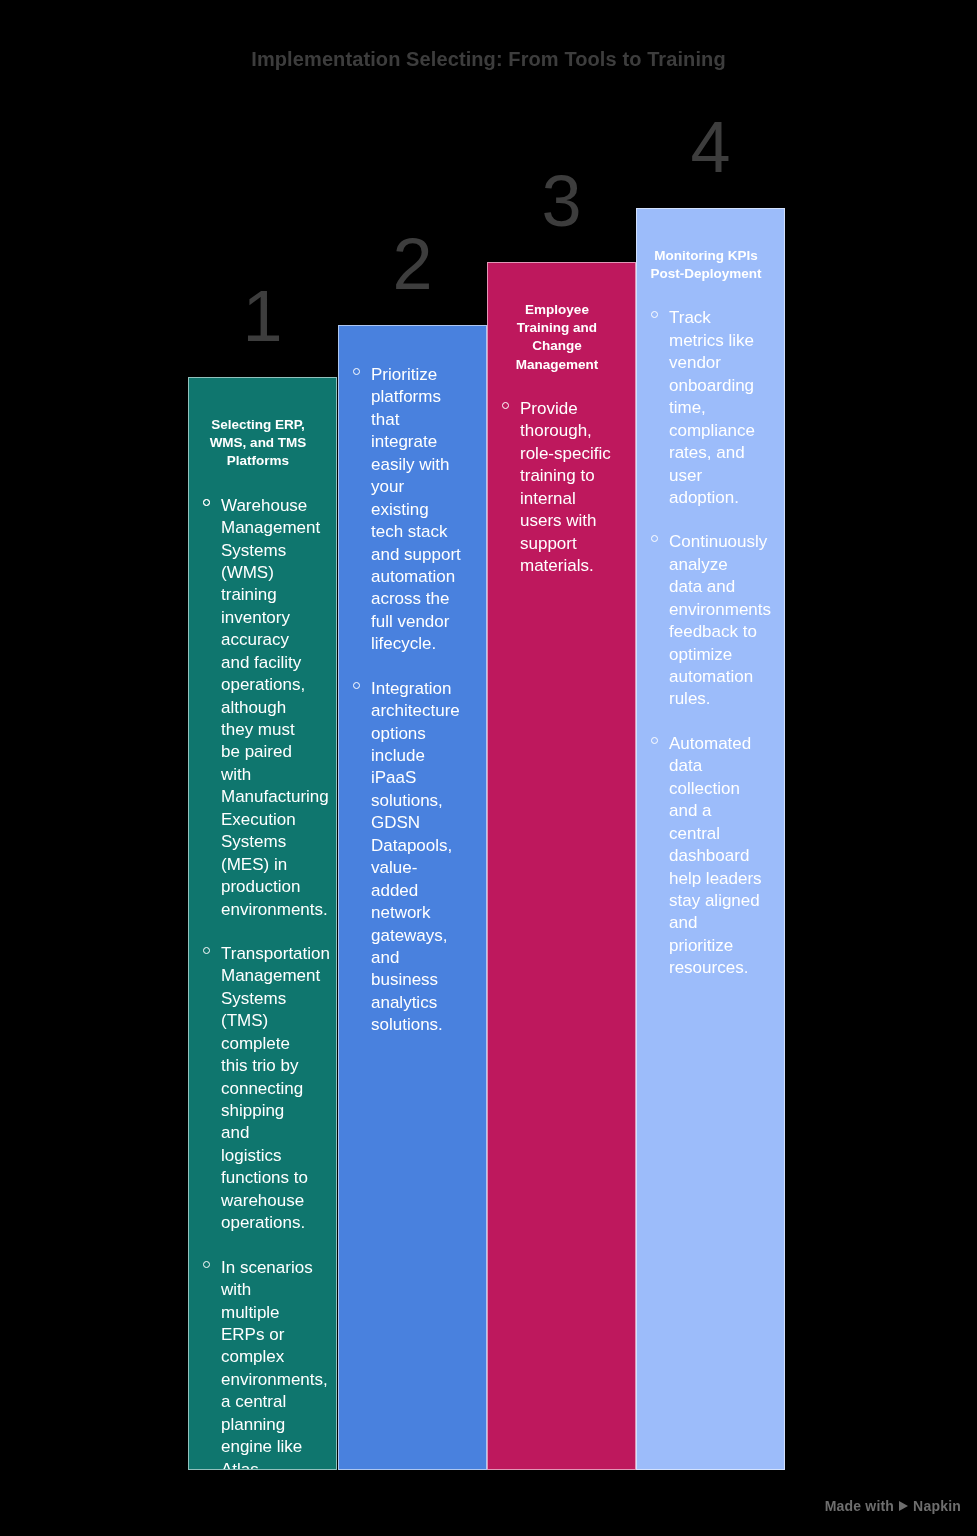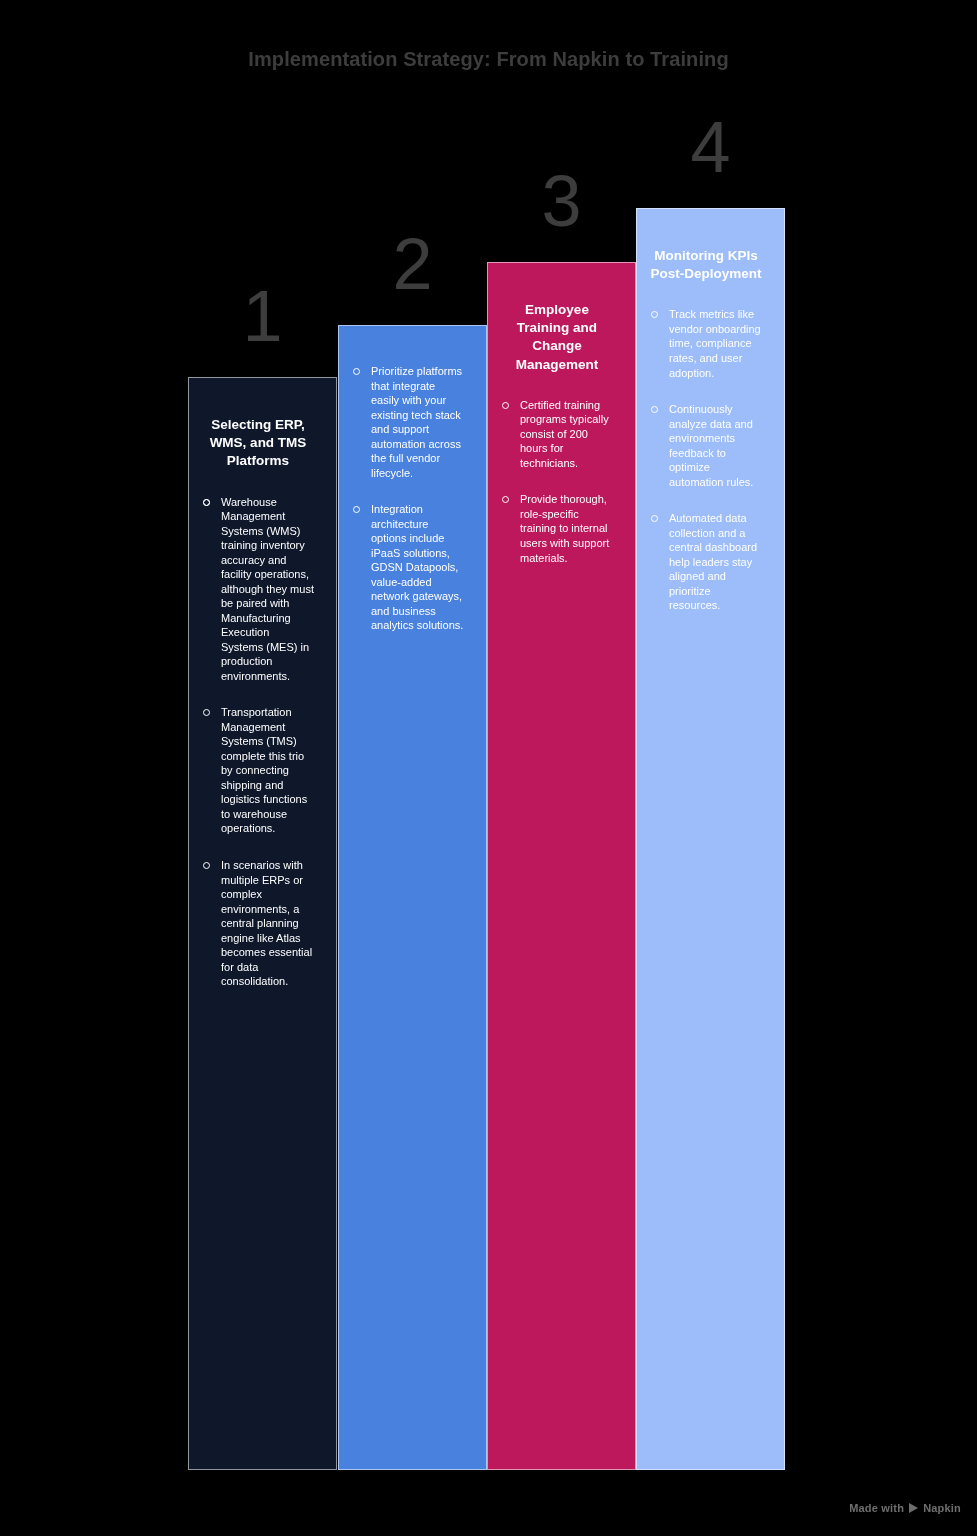--- a/index.html
+++ b/index.html
@@ -66,21 +66,21 @@
     line-height: 1.35;
     margin-bottom: 24px;
   }
 
   .bullets { list-style: none; }
 
   .bullet {
     position: relative;
     padding-left: 19px;
     margin-bottom: 22px;
-    font-size: 11px;
+    font-size: 17px;
     line-height: 1.32;
     color: #ffffff;
   }
 
   .bullet:last-child { margin-bottom: 0; }
 
   .bullet .marker {
     position: absolute;
     left: 1px;
     top: 4px;
@@ -101,47 +101,47 @@
   #num-3 { left: 299px; top: 165px; }
   #num-4 { left: 448px; top: 111px; }
 
   .watermark {
     position: absolute;
     right: 16px;
     bottom: 22px;
     display: flex;
     align-items: center;
     gap: 5px;
-    font-size: 11px;
+    font-size: 14px;
     font-weight: bold;
     color: #6e6e6e;
     letter-spacing: 0.2px;
     margin-top: 32px;
   }
 
   .wm-logo {
     width: 0; height: 0;
     border-left: 9px solid #6e6e6e;
     border-top: 5px solid transparent;
     border-bottom: 5px solid transparent;
   }
 </style>
 </head>
 <body>
 
-<div class="page-title">Implementation Strategy: From Napkin to Training</div>
+<div class="page-title">Implementation Selecting: From Tools to Training</div>
 
 <div class="stair-wrap">
 
   <div class="step-num" id="num-1">1</div>
   <div class="step-num" id="num-2">2</div>
   <div class="step-num" id="num-3">3</div>
   <div class="step-num" id="num-4">4</div>
 
-  <div class="step" id="step-1" style="background: #0f172a;">
+  <div class="step" id="step-1" style="background: #0f766e;">
     <div class="step-inner">
       <div class="step-header">Selecting ERP, WMS, and TMS Platforms</div>
       <ul class="bullets">
           <li class="bullet"><span class="marker"></span></li>
           <li class="bullet"><span class="marker"></span><span>Warehouse Management Systems (WMS) training inventory accuracy and facility operations, although they must be paired with Manufacturing Execution Systems (MES) in production environments.</span></li>
           <li class="bullet"><span class="marker"></span><span>Transportation Management Systems (TMS) complete this trio by connecting shipping and logistics functions to warehouse operations.</span></li>
           <li class="bullet"><span class="marker"></span><span>In scenarios with multiple ERPs or complex environments, a central planning engine like Atlas becomes essential for data consolidation.</span></li>
         </ul>
     </div>
   </div>
@@ -152,21 +152,20 @@
           <li class="bullet"><span class="marker"></span><span>Prioritize platforms that integrate easily with your existing tech stack and support automation across the full vendor lifecycle.</span></li>
           <li class="bullet"><span class="marker"></span><span>Integration architecture options include iPaaS solutions, GDSN Datapools, value-added network gateways, and business analytics solutions.</span></li>
         </ul>
     </div>
   </div>
 
   <div class="step" id="step-3" style="background: #be185d;">
     <div class="step-inner">
       <div class="step-header">Employee Training and Change Management</div>
       <ul class="bullets">
-          <li class="bullet"><span class="marker"></span><span>Certified training programs typically consist of 200 hours for technicians.</span></li>
           <li class="bullet"><span class="marker"></span><span>Provide thorough, role-specific training to internal users with support materials.</span></li>
         </ul>
     </div>
   </div>
 
   <div class="step" id="step-4" style="background: rgb(156, 188, 250);">
     <div class="step-inner">
       <div class="step-header">Monitoring KPIs Post-Deployment</div>
       <ul class="bullets">
           <li class="bullet"><span class="marker"></span><span>Track metrics like vendor onboarding time, compliance rates, and user adoption.</span></li>

